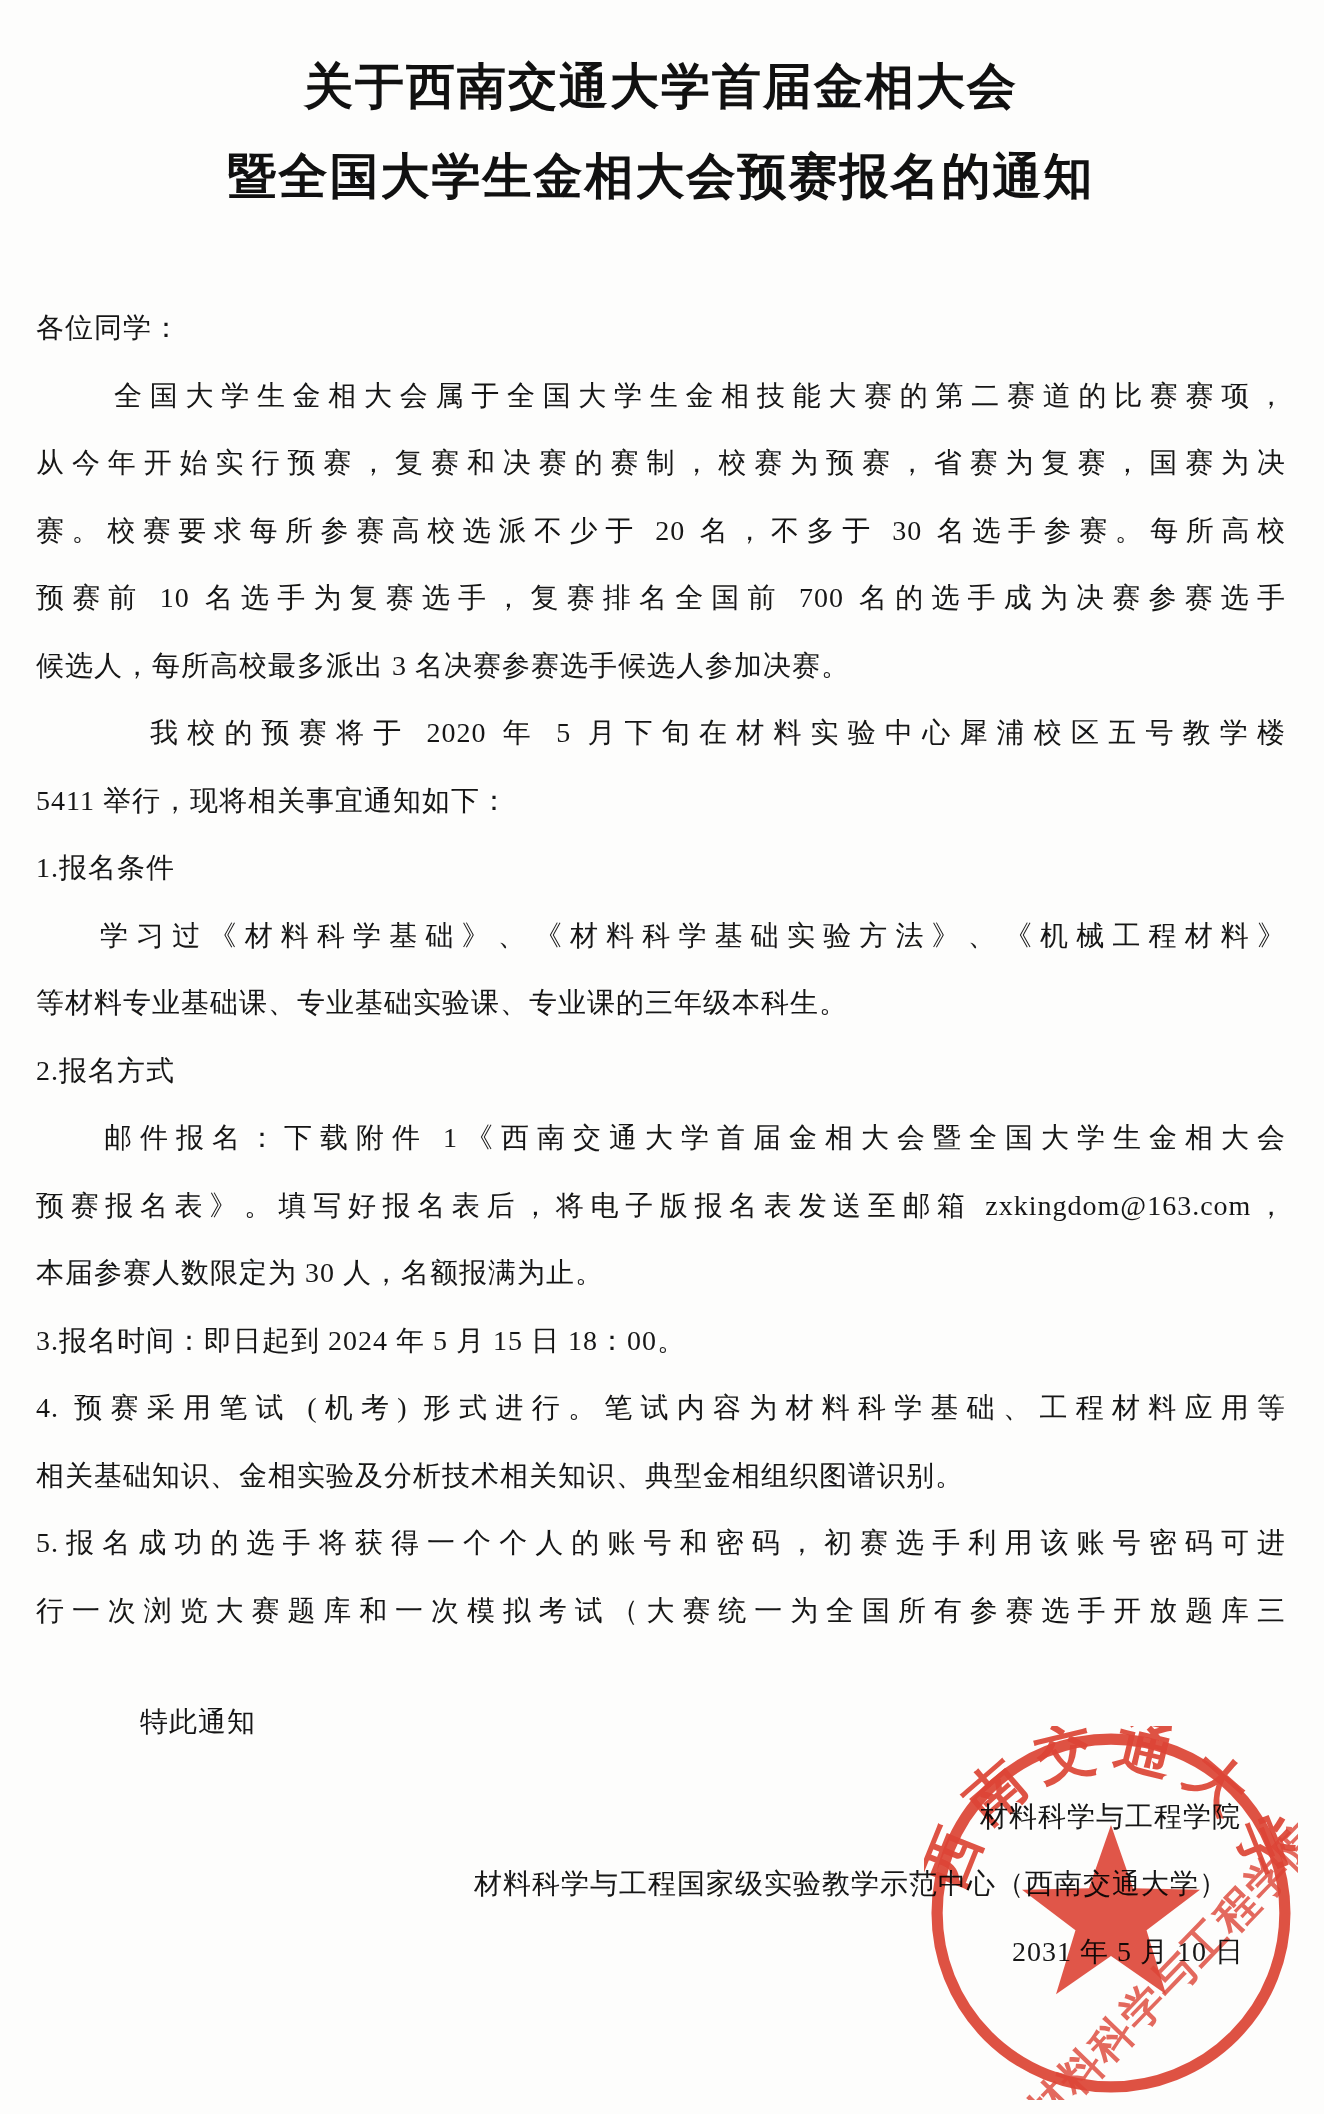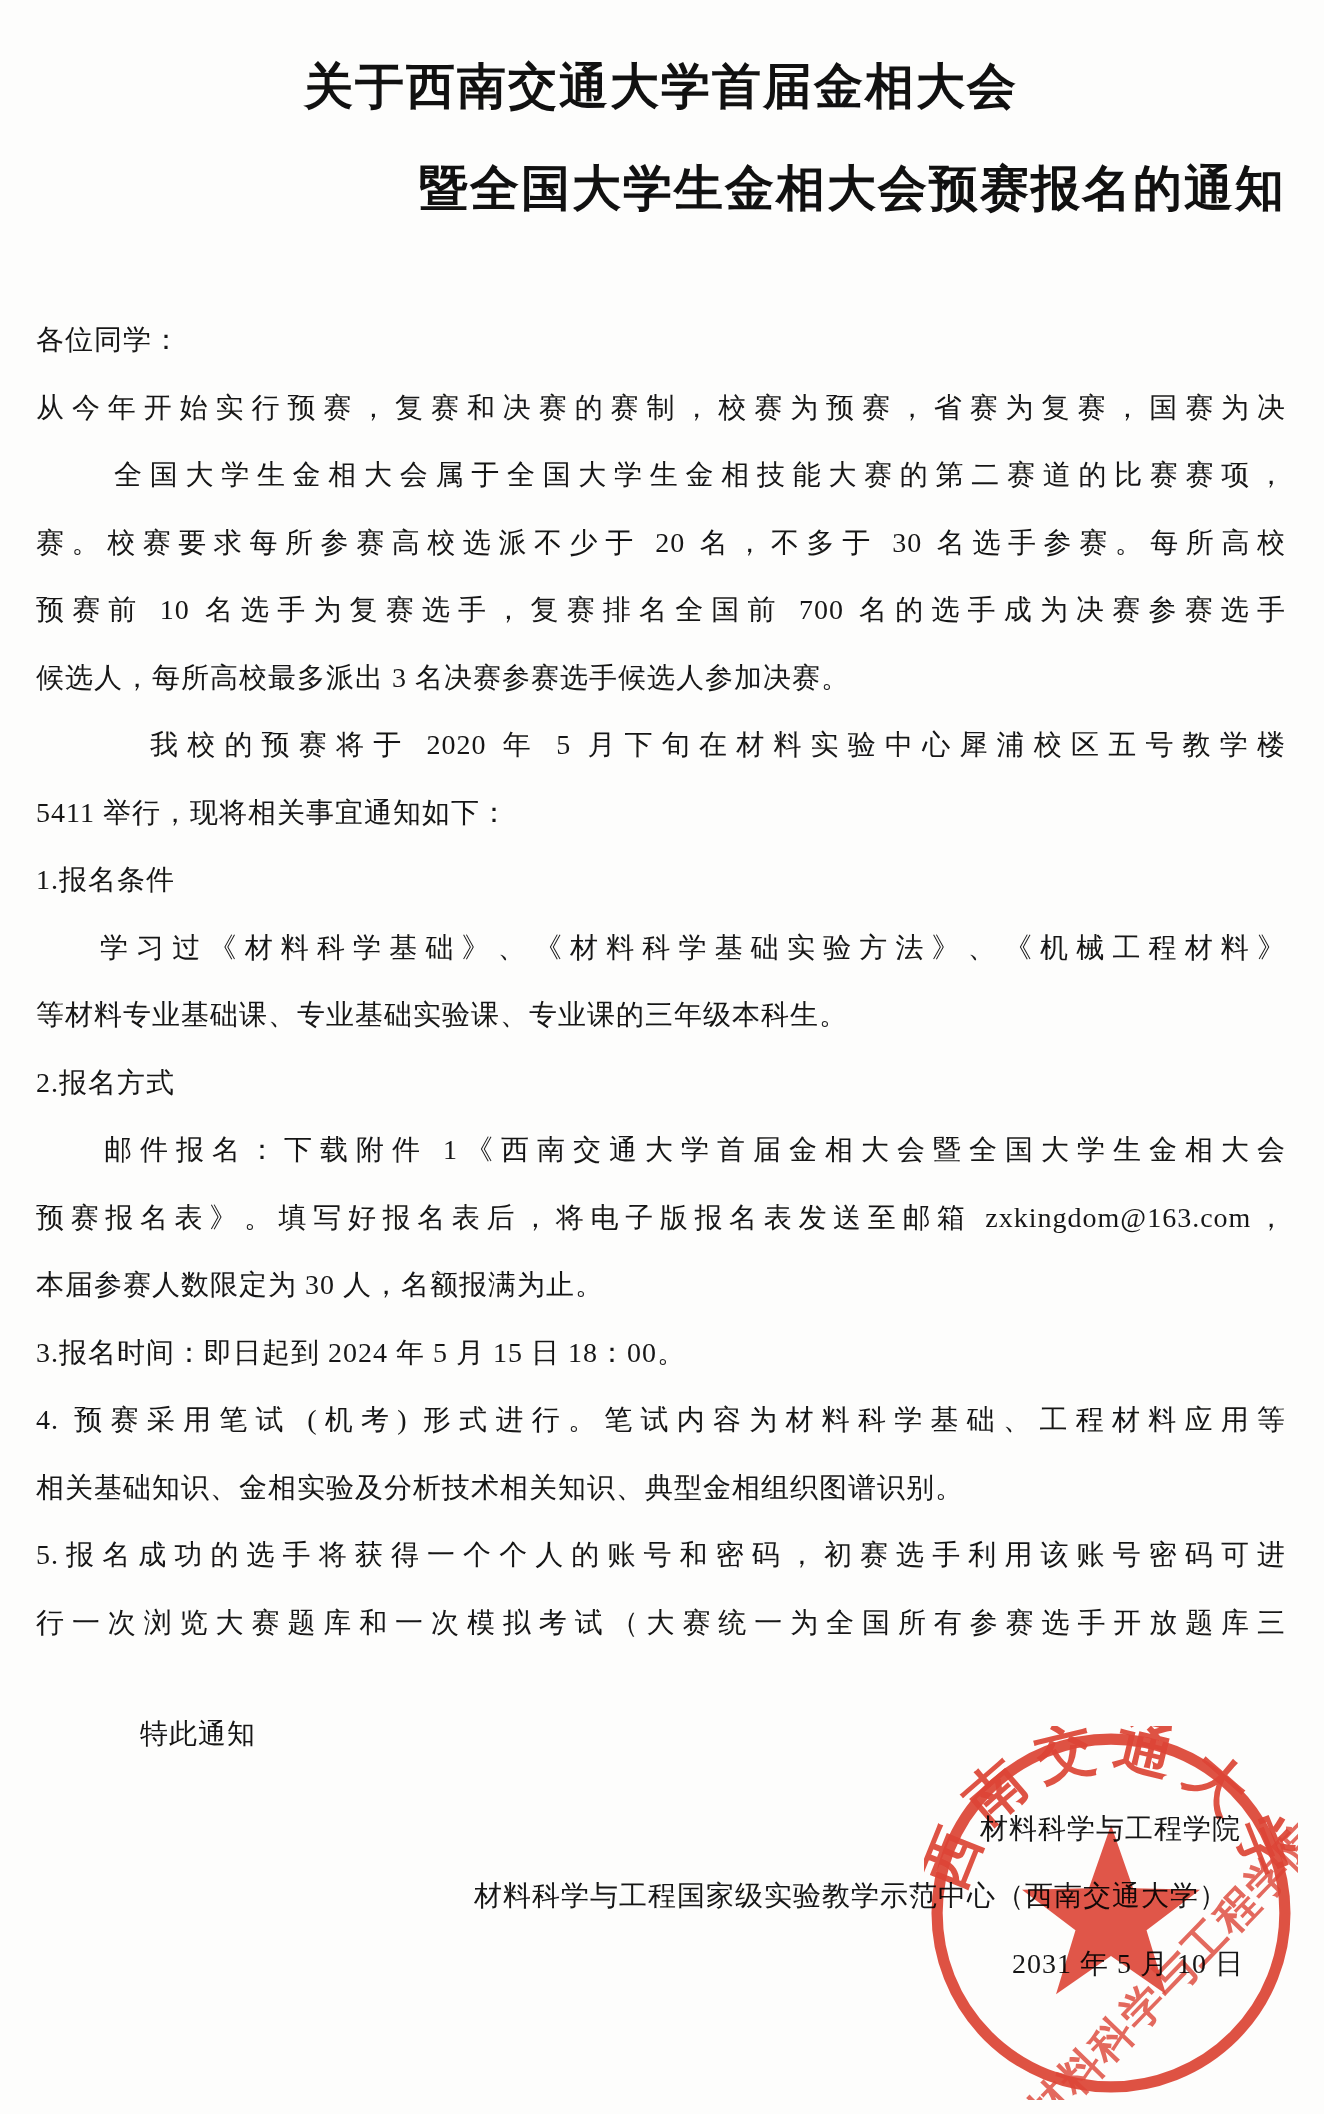--- a/index.html
+++ b/index.html
@@ -17,21 +17,21 @@
   }
   .title {
     text-align:center;
     font-weight:700;
     font-size:49px;
     line-height:58px;
     letter-spacing:2px;
     color:#111;
   }
   .t1 { margin-top:58px; }
-  .t2 { margin-top:44px;text-align:right; }
+  .t2 { margin-top:32px; }
   .line {
     font-size:28px;
     height:67.5px;
     line-height:67.5px;
     letter-spacing:1px;
     overflow:visible;
   }
   .first { margin-top:88px; }
   .j { text-align:justify; text-align-last:justify; }
   .i64  { padding-left:64px;font-family:Liberation Serif, serif; }
@@ -59,22 +59,22 @@
 </head>
 <body>
 
 <div class="page">
   <div class="content">
 
     <div class="title t1">关于西南交通大学首届金相大会</div>
     <div class="title t2">暨全国大学生金相大会预赛报名的通知</div>
 
     <div class="line first">各位同学：</div>
+    <div class="line j i76">全国大学生金相大会属于全国大学生金相技能大赛的第二赛道的比赛赛项，</div>
     <div class="line j">从今年开始实行预赛，复赛和决赛的赛制，校赛为预赛，省赛为复赛，国赛为决</div>
-    <div class="line j i76">全国大学生金相大会属于全国大学生金相技能大赛的第二赛道的比赛赛项，</div>
     <div class="line j">赛。校赛要求每所参赛高校选派不少于 20 名，不多于 30 名选手参赛。每所高校</div>
     <div class="line j">预赛前 10 名选手为复赛选手，复赛排名全国前 700 名的选手成为决赛参赛选手</div>
     <div class="line">候选人，每所高校最多派出 3 名决赛参赛选手候选人参加决赛。</div>
     <div class="line j i114">我校的预赛将于 2020 年 5 月下旬在材料实验中心犀浦校区五号教学楼</div>
     <div class="line">5411 举行，现将相关事宜通知如下：</div>
     <div class="line">1.报名条件</div>
     <div class="line j i64">学习过《材料科学基础》、《材料科学基础实验方法》、《机械工程材料》</div>
     <div class="line">等材料专业基础课、专业基础实验课、专业课的三年级本科生。</div>
     <div class="line">2.报名方式</div>
     <div class="line j i68">邮件报名：下载附件 1《西南交通大学首届金相大会暨全国大学生金相大会</div>

